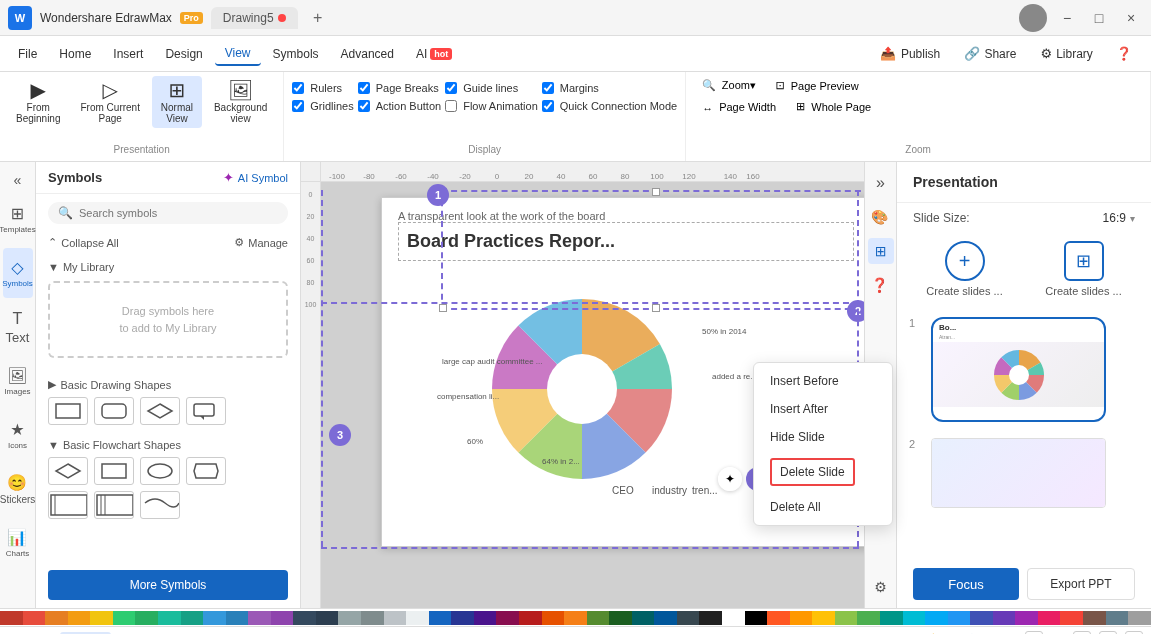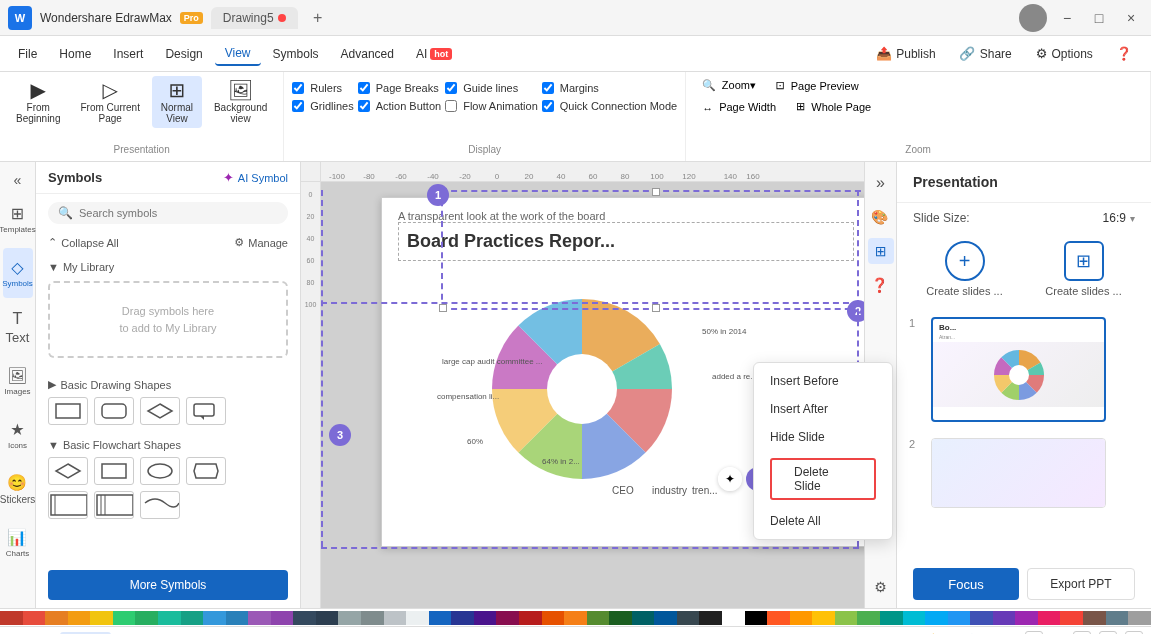--- a/index.html
+++ b/index.html
@@ -90,29 +90,29 @@
     .right-panel-value { display: flex; align-items: center; gap: 4px; font-size: 12px; color: #333; cursor: pointer; }
     .dropdown-arrow { font-size: 10px; color: #888; }
 
     .create-slides-row { display: flex; gap: 16px; padding: 8px 16px; }
     .create-slide-btn { display: flex; flex-direction: column; align-items: center; gap: 4px; cursor: pointer; font-size: 11px; color: #555; flex: 1; }
     .create-slide-icon { width: 40px; height: 40px; border: 2px solid #1565c0; border-radius: 50%; display: flex; align-items: center; justify-content: center; color: #1565c0; font-size: 20px; }
 
     .slides-list { flex: 1; overflow-y: auto; padding: 8px; }
     .slide-item { display: flex; gap: 8px; align-items: flex-start; padding: 4px; border-radius: 4px; cursor: pointer; margin-bottom: 8px; }
     .slide-num { font-size: 11px; color: #888; min-width: 14px; }
-    .slide-thumb { border: 2px solid #1565c0; border-radius: 4px; width: 175px; height: 105px; background: white; overflow: hidden; position: relative; }
+    .slide-thumb { border: 2px solid #1565c0; border-radius: 12px; width: 175px; height: 105px; background: white; overflow: hidden; position: relative; }
     .slide-thumb.selected { border-color: #1565c0; }
     .slide-thumb-2 { border: 1px solid #ddd; border-radius: 4px; width: 175px; height: 70px; background: white; overflow: hidden; }
 
     
     .context-menu { position: absolute; right: 258px; top: 200px; background: white; border: 1px solid #ddd; border-radius: 6px; box-shadow: 0 4px 16px rgba(0,0,0,0.15); z-index: 100; min-width: 140px; padding: 4px 0; }
     .context-menu-item { padding: 7px 16px; font-size: 12px; color: #333; cursor: pointer; }
     .delete-slide-item { display: flex; align-items: center; }
-    .delete-slide-box { border: 2px solid #e44; border-radius: 3px; padding: 5px 22px; color: #333; font-size: 12px; }
+    .delete-slide-box { border: 2px solid #e44; border-radius: 3px; padding: 5px 8px; color: #333; font-size: 12px; }
 
     
     .status-bar { height: 26px; background: white; border-top: 1px solid #ddd; display: flex; align-items: center; justify-content: space-between; padding: 0 8px; font-size: 11px; color: #555; }
     .status-left { display: flex; align-items: center; gap: 4px; }
     .status-right { display: flex; align-items: center; gap: 8px; }
     .zoom-controls { display: flex; align-items: center; gap: 4px; }
     .zoom-control-btn { width: 18px; height: 18px; border: 1px solid #ccc; border-radius: 3px; display: flex; align-items: center; justify-content: center; cursor: pointer; font-size: 12px; }
 
     .number-badge { width: 22px; height: 22px; border-radius: 50%; background: #7c6bd6; color: white; font-size: 11px; font-weight: bold; display: flex; align-items: center; justify-content: center; position: absolute; }
 
@@ -191,21 +191,21 @@
     <div class="btn-publish">
       <span style="font-size:13px;">📤</span>
       <span>Publish</span>
     </div>
     <div class="btn-publish">
       <span style="font-size:13px;">🔗</span>
       <span>Share</span>
     </div>
     <div class="btn-publish">
       <span style="font-size:13px;">⚙</span>
-      <span>Options</span>
+      <span>Library</span>
     </div>
     <div class="btn-publish">
       <span style="font-size:13px;">❓</span>
     </div>
   </div>
 </div>
 
 <div class="ribbon">
 
   <div class="ribbon-group">

